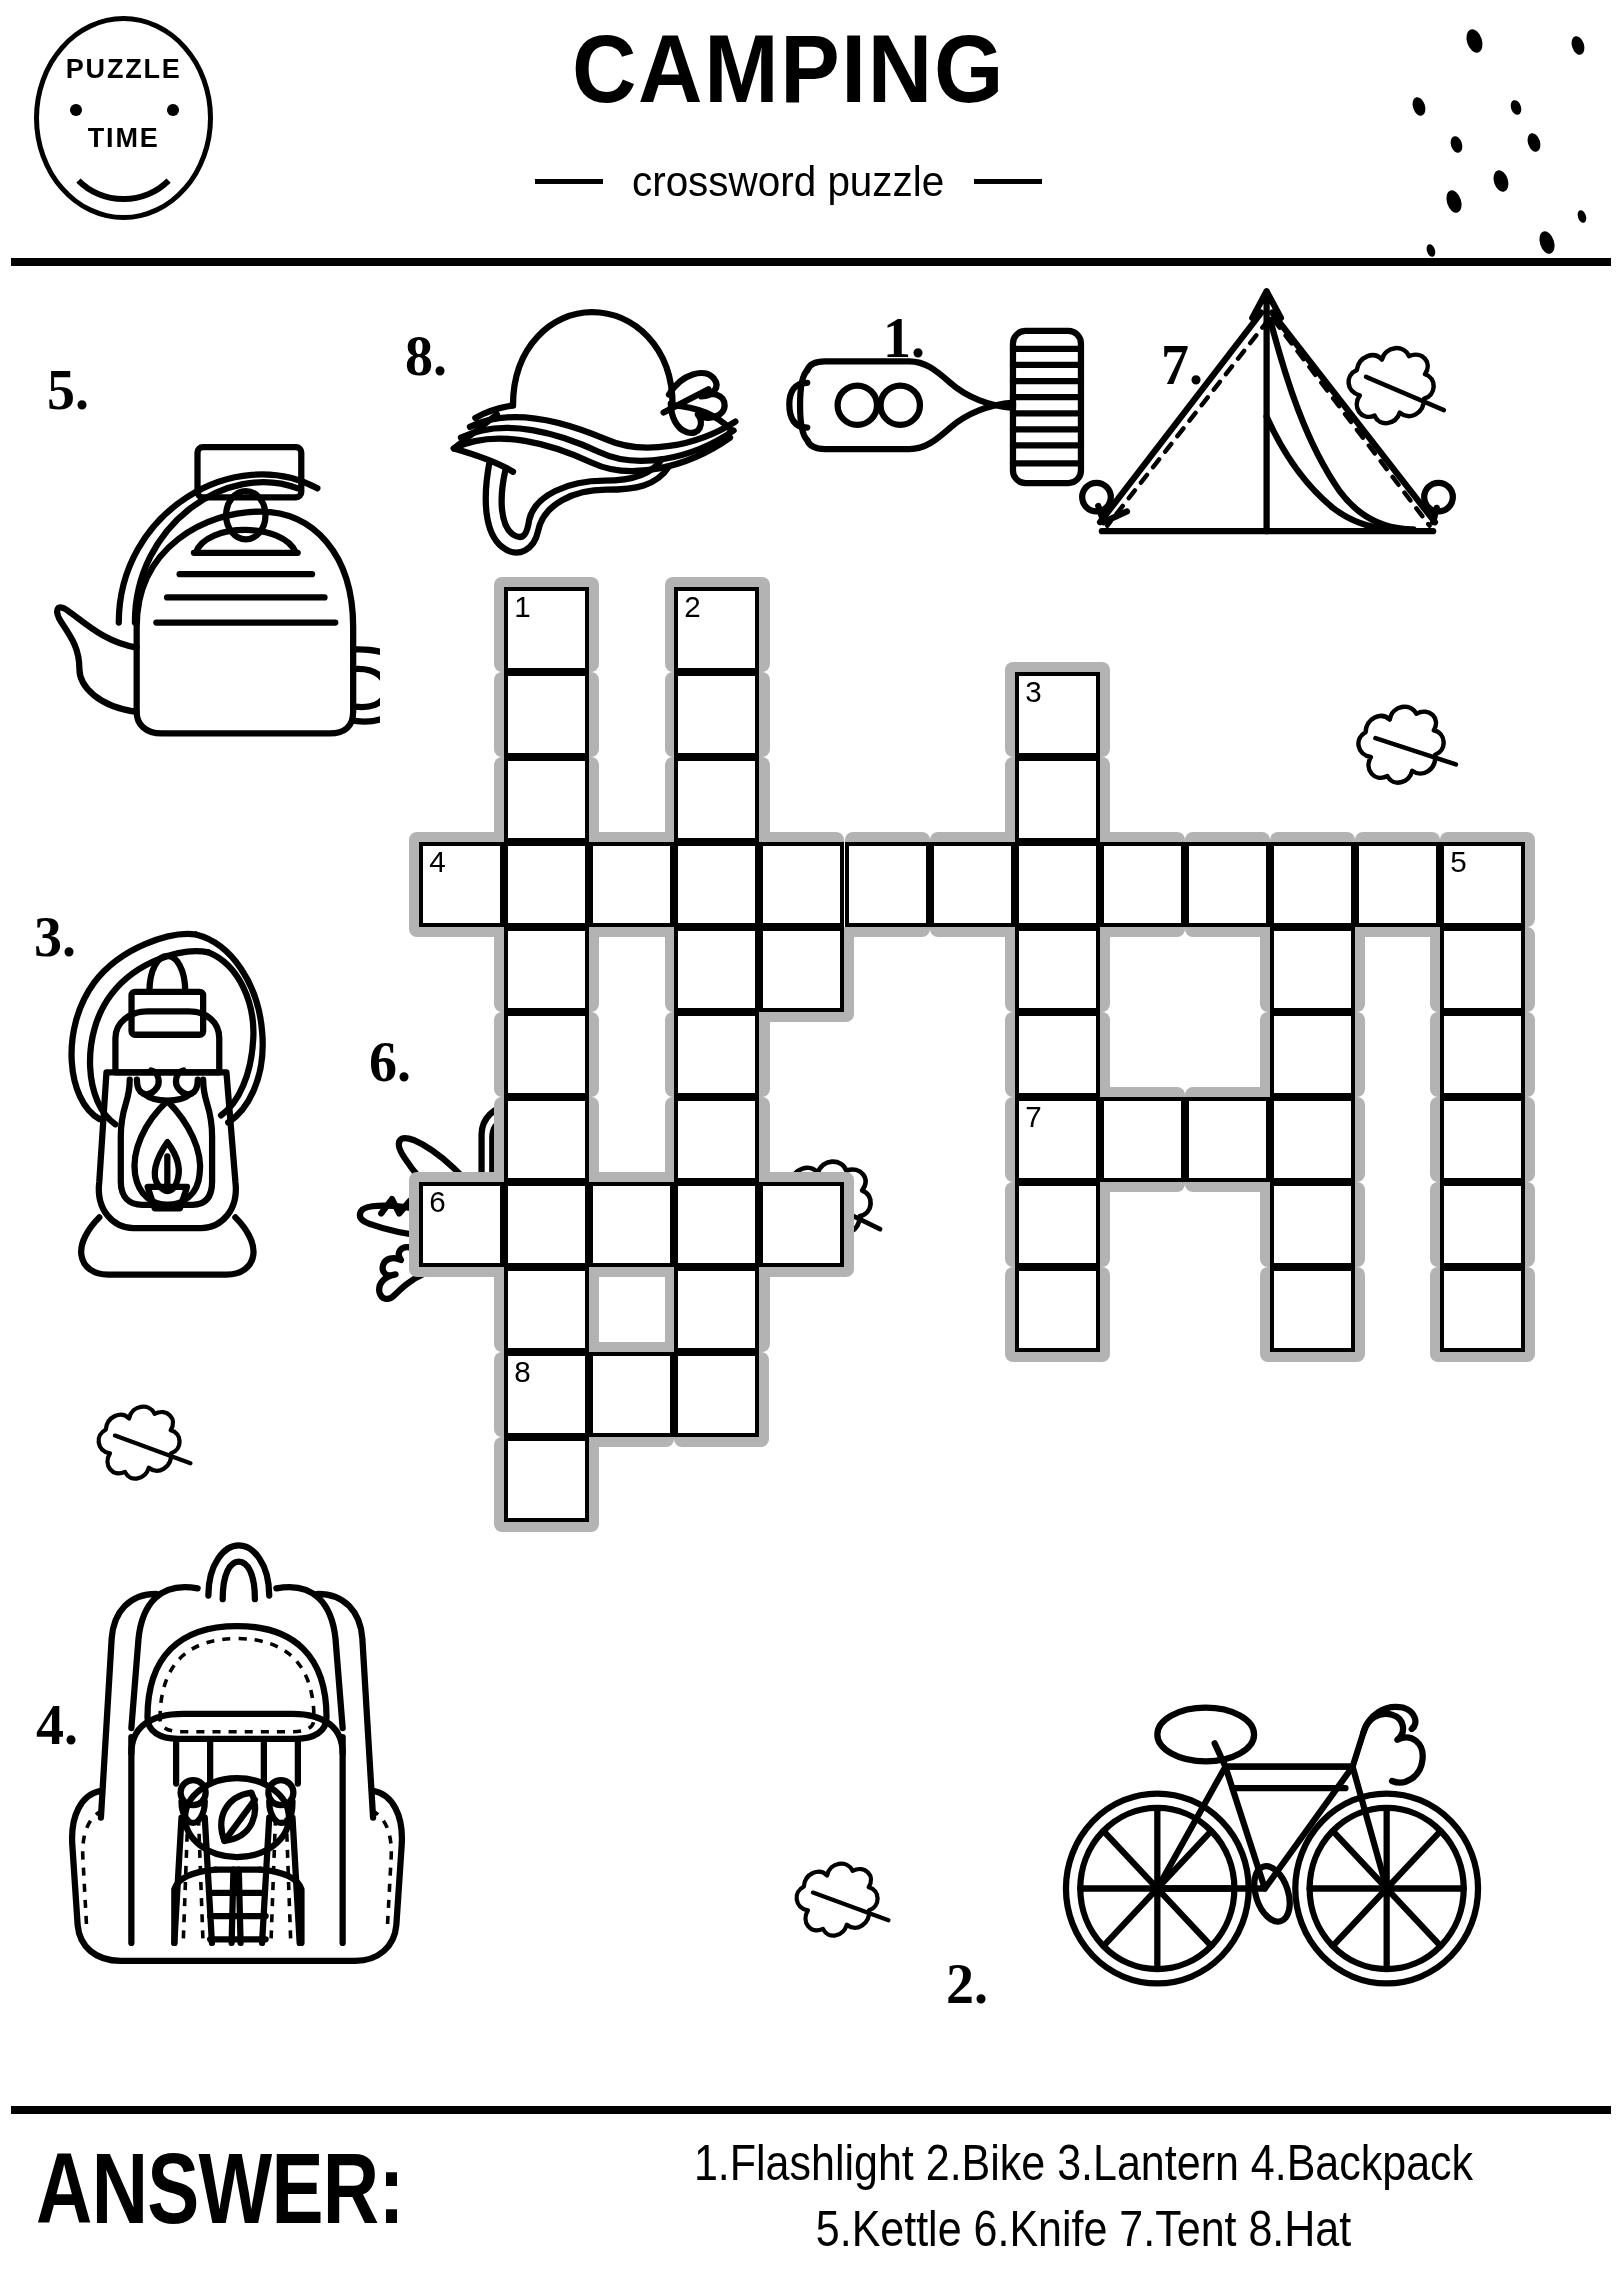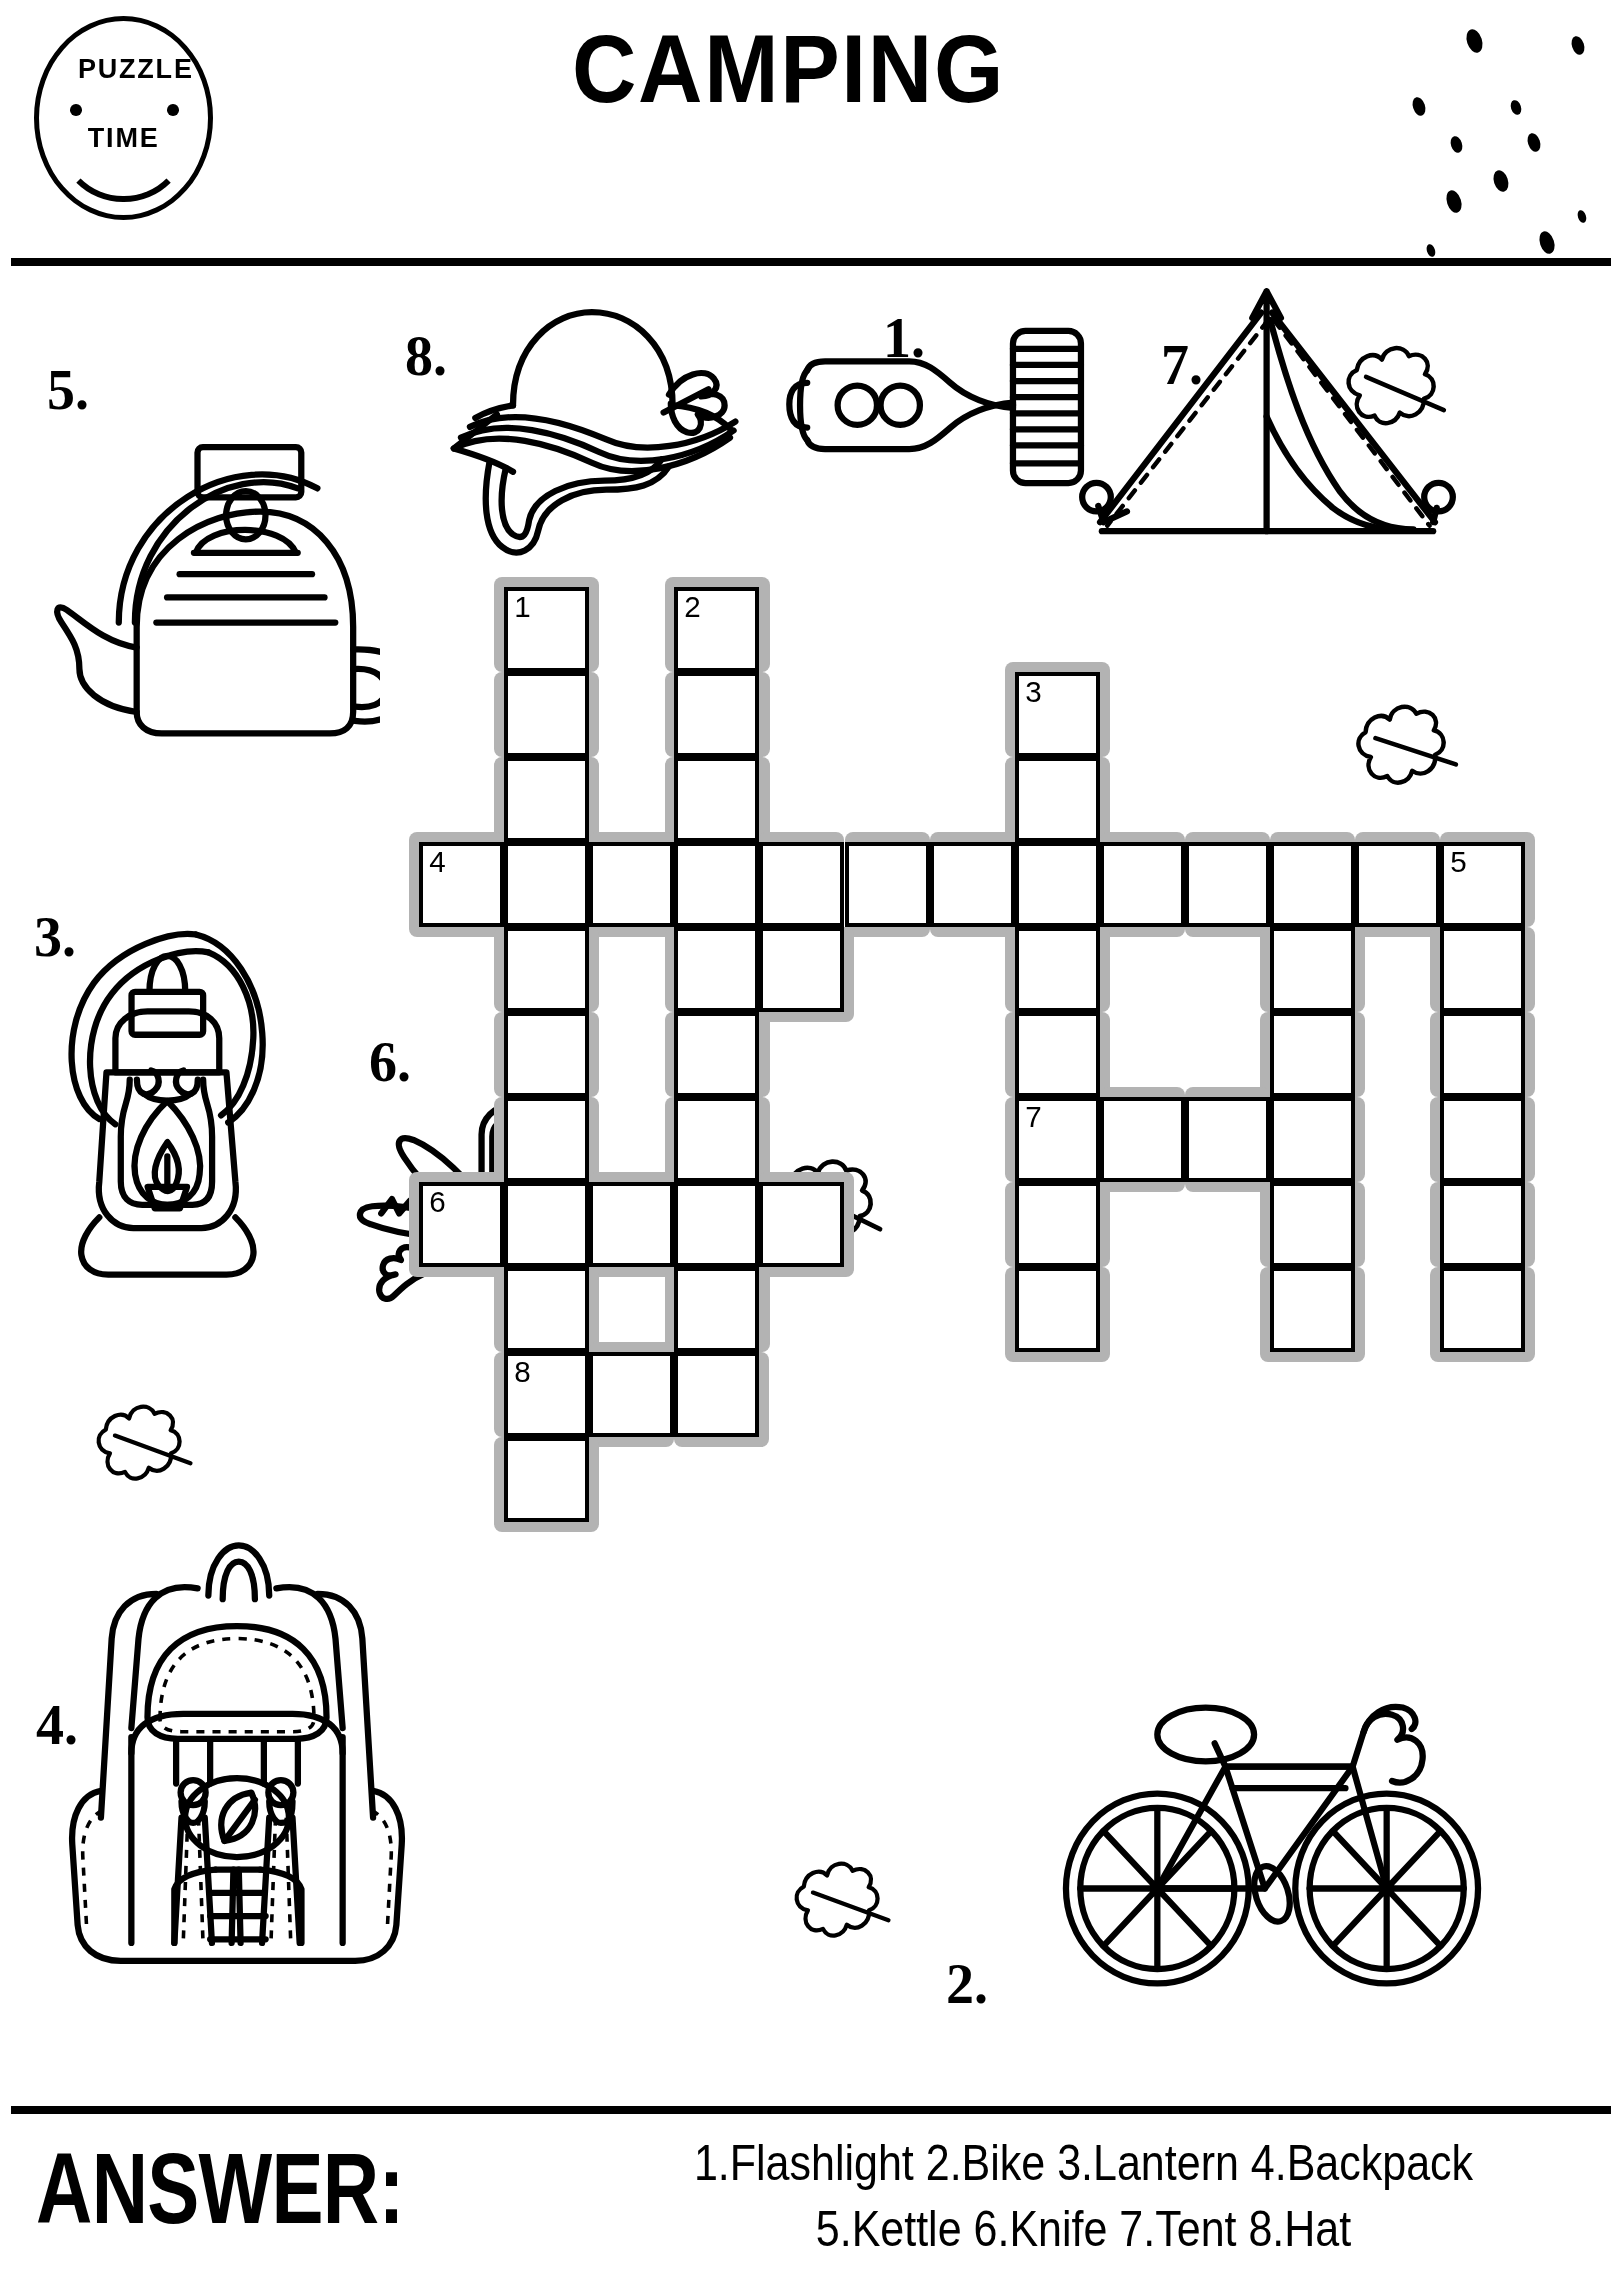--- a/index.html
+++ b/index.html
@@ -18,21 +18,21 @@
 
   #logo-badge {
     position:absolute; left:34px; top:16px; width:179px; height:204px;
   }
   #logo-badge .oval {
     position:absolute; left:0; top:0; width:179px; height:204px;
     border:5.4px solid #000; border-radius:50%;
   }
   #logo-badge .lw1 {
     position:absolute; left:19.7px; top:38px; width:140px; height:30px;
-    font-size:27px; font-weight:700; letter-spacing:1.8px; text-align:right;
+    font-size:27px; font-weight:700; letter-spacing:1.8px; text-align:center;
     line-height:30px;
   }
   #logo-badge .lw2 {
     position:absolute; left:19.7px; top:107px; width:140px; height:30px;
     font-size:27px; font-weight:700; letter-spacing:1.8px; text-align:center;
     line-height:30px;
   }
   #logo-badge .dot-l { position:absolute; left:36px; top:88px; width:11.6px; height:11.6px; background:#000; border-radius:50%; }
   #logo-badge .dot-r { position:absolute; left:133px; top:88px; width:11.6px; height:11.6px; background:#000; border-radius:50%; }
   #logo-badge .smile {
@@ -116,20 +116,25 @@
     <div class="oval"></div>
     <div class="smile"></div>
     <div class="dot-l"></div>
     <div class="dot-r"></div>
     <div class="lw1">PUZZLE</div>
     <div class="lw2">TIME</div>
   </div>
 
   <div id="title-main">CAMPING</div>
 
+  <div id="title-sub-wrap">
+    <span class="dash"></span>
+    <span id="title-sub">crossword puzzle</span>
+    <span class="dash"></span>
+  </div>
 
   <div id="dots-deco">
       <i style="left: 106px; top: 10.7px; width: 15px; height: 24px;"></i>
       <i style="left: 211px; top: 18px; width: 11.6px; height: 19px;"></i>
       <i style="left: 52px; top: 79px; width: 11.6px; height: 19px;"></i>
       <i style="left: 150px; top: 82px; width: 9.9px; height: 15px;"></i>
       <i style="left: 90px; top: 118px; width: 10.7px; height: 17px;"></i>
       <i style="left: 167px; top: 115px; width: 11.6px; height: 19px;"></i>
       <i style="left: 133px; top: 152px; width: 14.3px; height: 22.4px;"></i>
       <i style="left: 86px; top: 172px; width: 14.3px; height: 23px;"></i>

